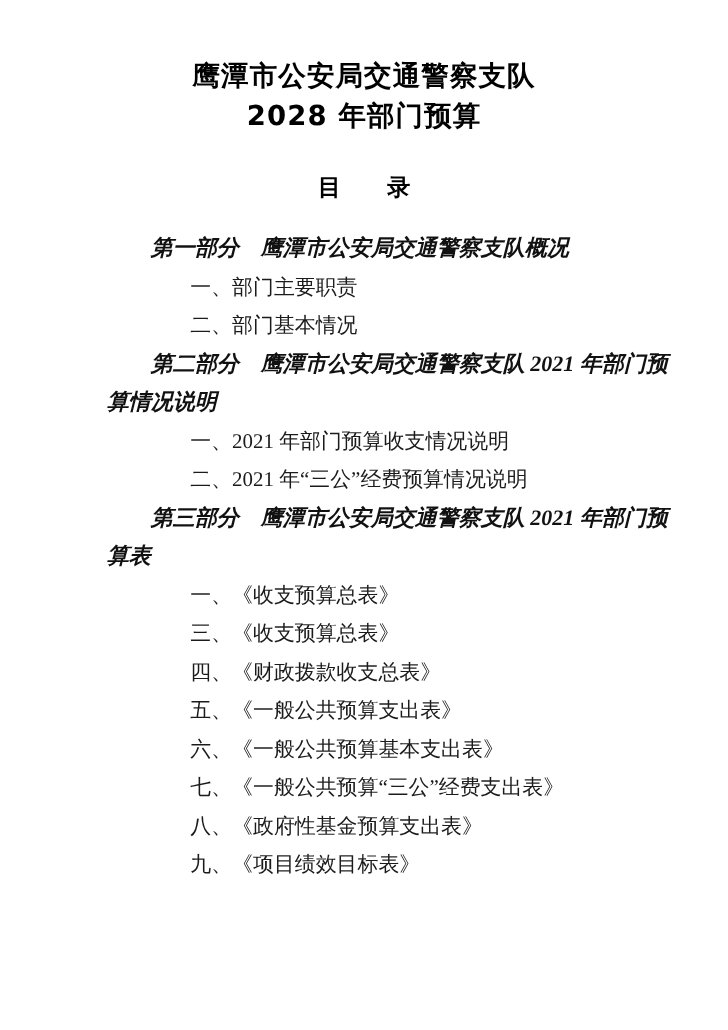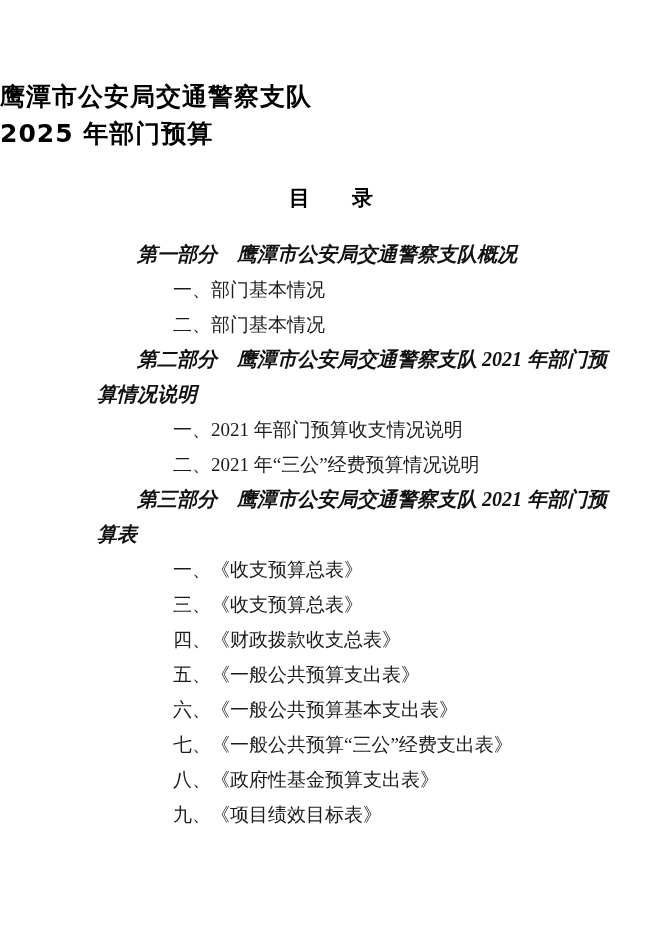--- a/index.html
+++ b/index.html
@@ -9,22 +9,22 @@
   .page {
     position: relative;
     width: 662px;
     height: 936px;
     background: #ffffff;
     color: #1a1a1a;
     font-family: "Liberation Serif", "DejaVu Serif", serif;
   }
 
   .doc-title {
-    padding-top: 78px;
-    text-align: left;
+    padding-top: 50px;
+    text-align: center;
     font-family: "DejaVu Sans", "Liberation Sans", sans-serif;
     font-weight: bold;
     font-size: 25px;
     line-height: 37px;
     color: #000000;
     letter-spacing: 1px;
     white-space: nowrap;
   }
 
   .toc-heading {
@@ -60,29 +60,29 @@
 
   .toc-item { padding-left: 76px; }
 </style>
 </head>
 <body>
 
 <div class="page">
 
   <div class="doc-title">
     <div>鹰潭市公安局交通警察支队</div>
-    <div>2025 年部门预算</div>
+    <div>2028 年部门预算</div>
   </div>
 
   <div class="toc-heading">目　　录</div>
 
   <div class="toc">
 
     <div class="part-heading first-line">第一部分　鹰潭市公安局交通警察支队概况</div>
-    <div class="toc-item">一、部门基本情况</div>
+    <div class="toc-item">一、部门主要职责</div>
     <div class="toc-item">二、部门基本情况</div>
 
     <div class="part-heading first-line">第二部分　鹰潭市公安局交通警察支队 2021 年部门预</div>
     <div class="part-heading cont-line">算情况说明</div>
     <div class="toc-item">一、2021 年部门预算收支情况说明</div>
     <div class="toc-item">二、2021 年“三公”经费预算情况说明</div>
 
     <div class="part-heading first-line">第三部分　鹰潭市公安局交通警察支队 2021 年部门预</div>
     <div class="part-heading cont-line">算表</div>
     <div class="toc-item">一、《收支预算总表》</div>

